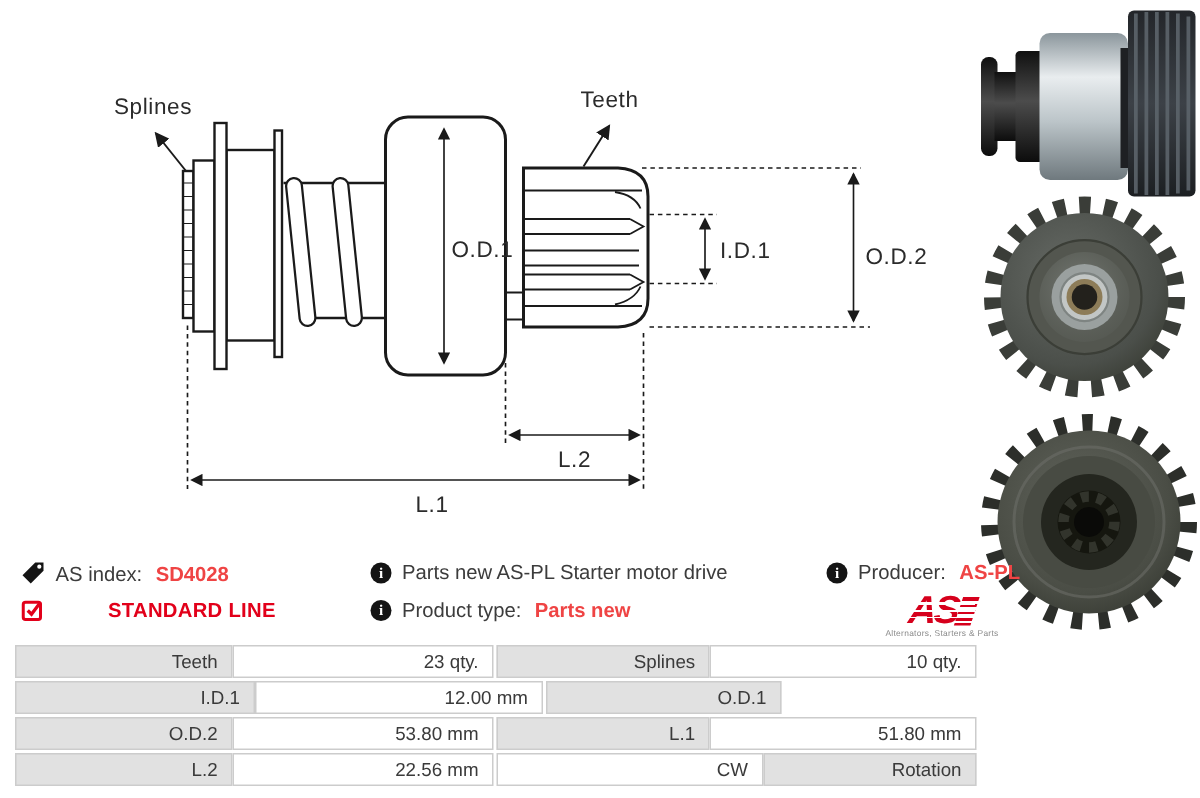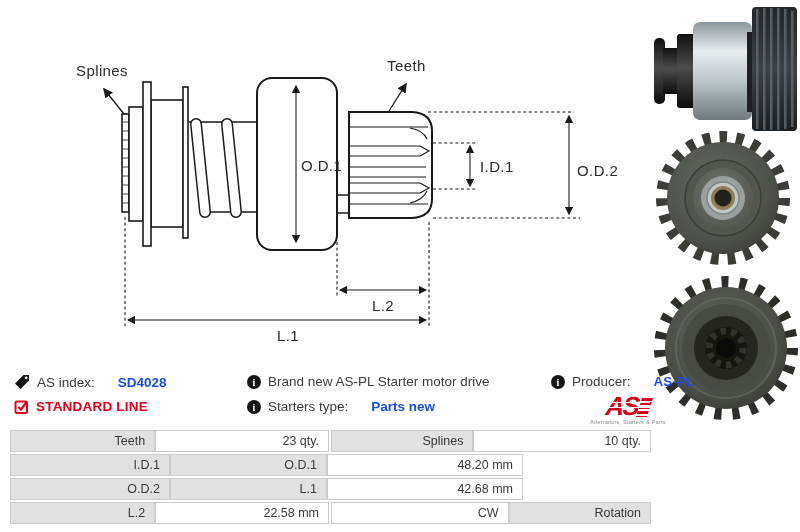--- a/index.html
+++ b/index.html
@@ -8,23 +8,23 @@
 
   
   #drawing{position:absolute;left:0;top:0;}
   #drawing text{font-family:"Liberation Sans",sans-serif;font-size:15px;fill:#2b2b2b;letter-spacing:.4px;}
 
   
   .photo{position:absolute;}
 
   
   .info-item{position:absolute;display:flex;align-items:flex-end;gap:7px;font-size:13.5px;white-space:nowrap;}
-  .info-item b{color:#1d4ed8;margin-left:16px;}
+  .info-item b{color:#ef4444;margin-left:2px;}
   .lbl{color:#3c3c3c;}
-  .red-bold{color:#e2001a;font-weight:bold;letter-spacing:.2px;}
+  .red-bold{color:#e2001a;font-weight:bold;letter-spacing:.2px;margin-left:36px;}
   .i-icon{display:inline-flex;align-items:center;justify-content:center;width:14px;height:14px;border-radius:50%;
           background:#141414;color:#fff;font-size:10px;font-weight:bold;font-family:"Liberation Serif",serif;flex:0 0 auto;}
 
   
   .aspl-logo{position:absolute;left:585px;top:393px;width:86px;text-align:center;}
   .aspl-mark{position:relative;display:inline-flex;align-items:flex-end;height:24px;}
   .aspl-as{font-weight:bold;font-style:italic;font-size:26px;line-height:22px;color:#d6001c;letter-spacing:-2px;
            transform:skew(-6deg);}
   .aspl-stripes{width:11px;height:19px;margin-left:1px;transform:skew(-18deg);
            background:repeating-linear-gradient(to bottom,#d6001c 0 2.6px,#ffffff 2.6px 4.4px);}
@@ -215,26 +215,26 @@
   <div class="info-item" style="left:14px;top:399px;">
     <svg width="15" height="15" viewBox="0 0 15 15">
       <rect x="1.5" y="2.5" width="11.5" height="11.5" rx="1.5" fill="none" stroke="#e2001a" stroke-width="2"></rect>
       <path d="M4.5,8 L7,10.5 L13,2.5" fill="none" stroke="#e2001a" stroke-width="2.2"></path>
     </svg>
     <span class="red-bold">STANDARD LINE</span>
   </div>
 
   <div class="info-item" style="left:247px;top:374px;">
     <span class="i-icon">i</span>
-    <span class="lbl">Brand new AS-PL Starter motor drive</span>
+    <span class="lbl">Parts new AS-PL Starter motor drive</span>
   </div>
 
   <div class="info-item" style="left:247px;top:399px;">
     <span class="i-icon">i</span>
-    <span class="lbl">Starters type:</span>
+    <span class="lbl">Product type:</span>
     <b>Parts new</b>
   </div>
 
   <div class="info-item" style="left:551px;top:374px;">
     <span class="i-icon">i</span>
     <span class="lbl">Producer:</span>
     <b>AS-PL</b>
   </div>
 
   <div class="aspl-logo">
@@ -248,29 +248,30 @@
 
   <div id="spec-table">
     <div class="trow">
       <div class="tcell label w1">Teeth</div>
       <div class="tcell value w2">23 qty.</div>
       <div class="tcell label w3">Splines</div>
       <div class="tcell value w4">10 qty.</div>
     </div>
     <div class="trow">
       <div class="tcell label w1">I.D.1</div>
+      <div class="tcell value w2">12.00 mm</div>
       <div class="tcell label w3">O.D.1</div>
-      <div class="tcell value w4">48.20 mm</div>
     </div>
     <div class="trow">
       <div class="tcell label w1">O.D.2</div>
+      <div class="tcell value w2">53.80 mm</div>
       <div class="tcell label w3">L.1</div>
-      <div class="tcell value w4">42.68 mm</div>
+      <div class="tcell value w4">51.80 mm</div>
     </div>
     <div class="trow">
       <div class="tcell label w1">L.2</div>
-      <div class="tcell value w2">22.58 mm</div>
+      <div class="tcell value w2">22.56 mm</div>
       <div class="tcell value w4">CW</div>
       <div class="tcell label w3">Rotation</div>
     </div>
   </div>
 
 </div>
 
 </body></html>

